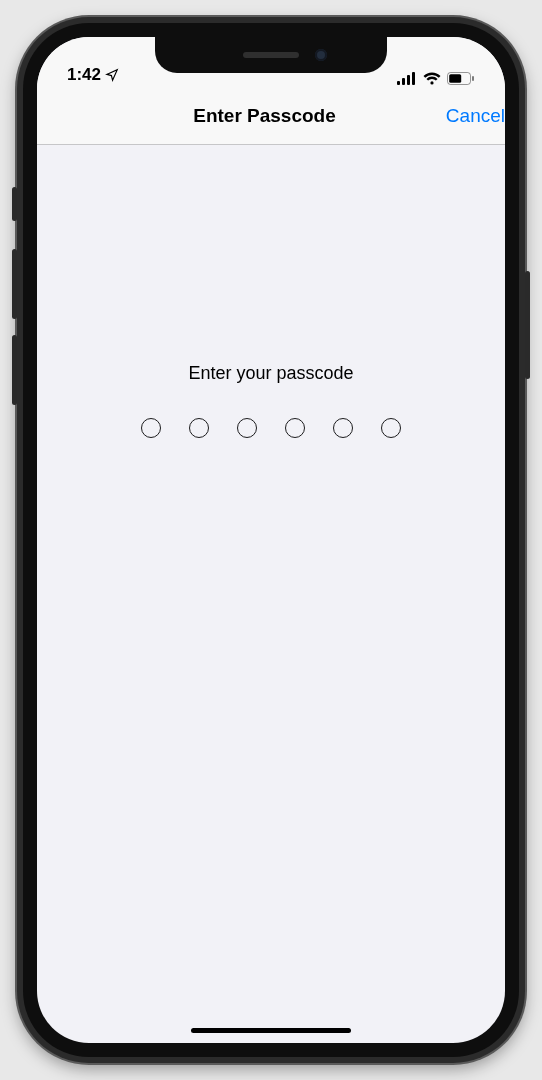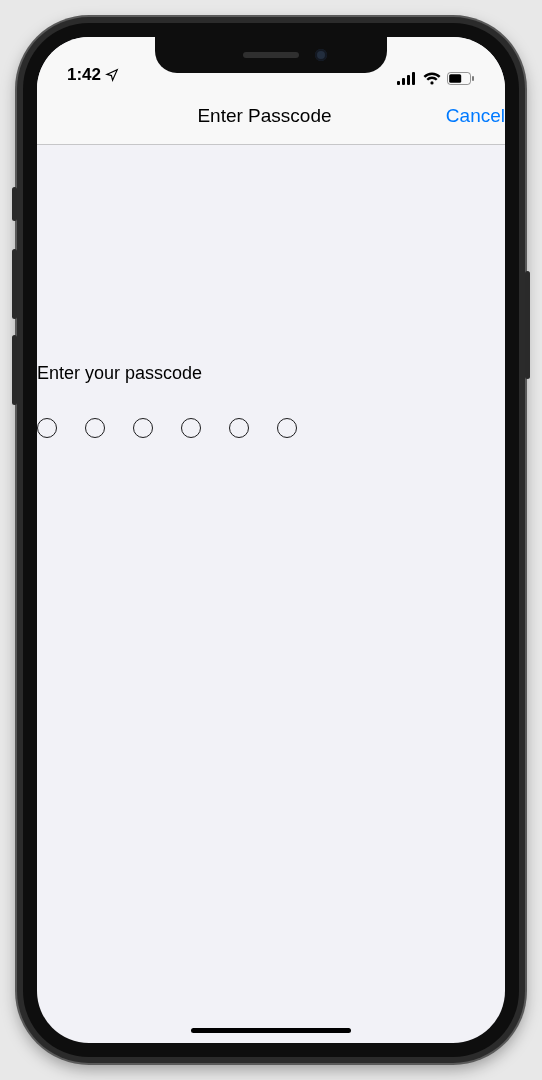--- a/index.html
+++ b/index.html
@@ -127,37 +127,37 @@
       border-bottom: 1px solid #c6c6c8;
       display: flex;
       align-items: center;
       position: relative;
     }
     .nav-title {
       position: absolute;
       left: 0; right: 13px;
       text-align: center;
       font-size: 19px;
-      font-weight: 400;
+      font-weight: 700;
       color: #000;
       pointer-events: none;
     }
     .nav-cancel {
       margin-left: auto;
       font-size: 19px;
       color: #007aff;
       cursor: pointer;
     }
     
     
     .content {
       flex: 1;
       display: flex;
       flex-direction: column;
-      align-items: flex-start;
+      align-items: center;
     }
     .prompt {
       margin-top: 218px;
       font-size: 18px;
       color: #000;
       font-weight: 400;
     }
     .dots {
       margin-top: 34px;
       display: flex;

